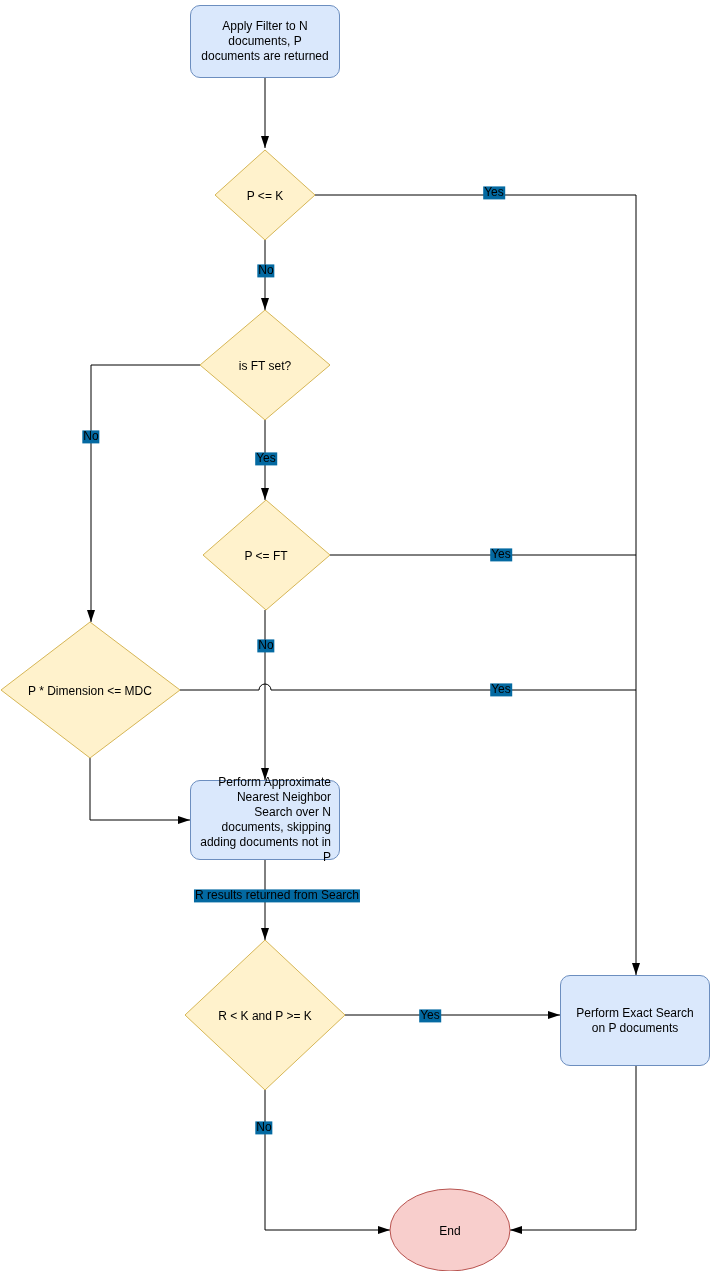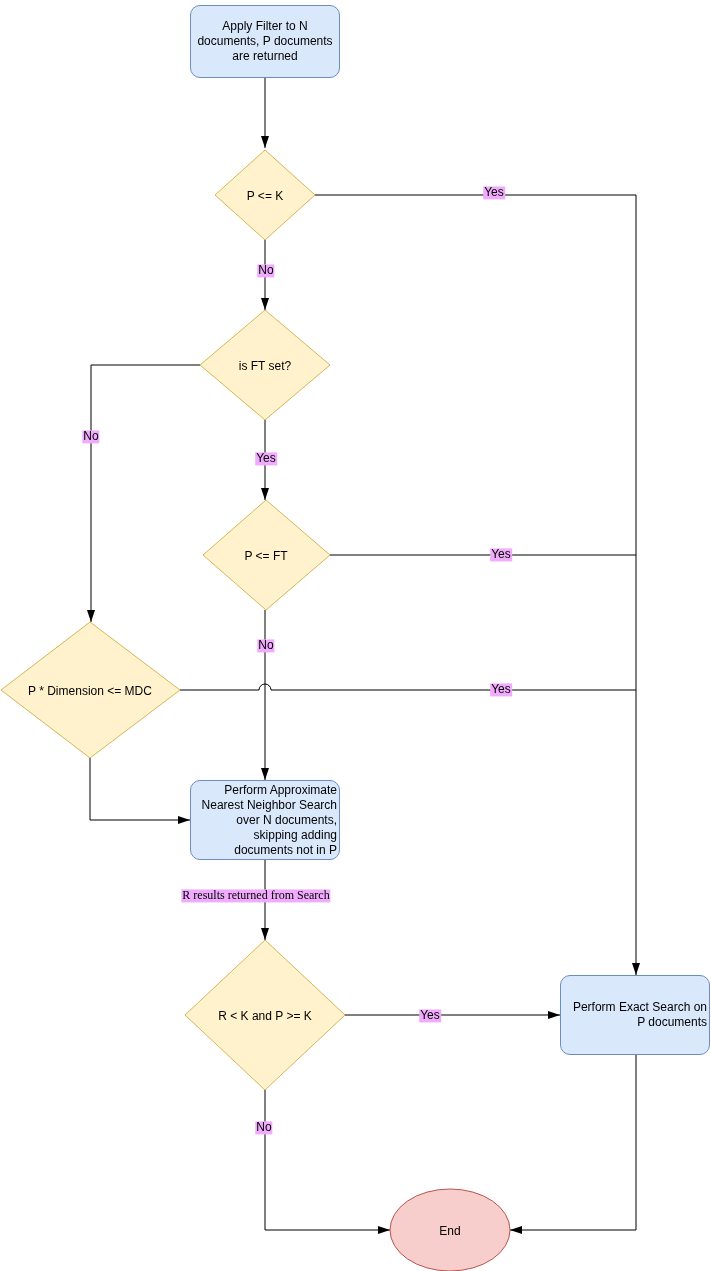--- a/index.html
+++ b/index.html
@@ -11,31 +11,31 @@
     color:#000;
     overflow:hidden;
   }
   #edges{position:absolute;left:0;top:0;}
   .node{
     position:absolute;
     display:flex;align-items:center;justify-content:center;
     text-align:center;
     font-size:12px;line-height:1.25;
     box-sizing:border-box;
-    padding:2px 2px;
+    padding:2px 8px;
   }
   .process{
     background:#dae8fc;
     border:1px solid #6c8ebf;
     border-radius:10px;
   }
   .edge-label{
     position:absolute;
     transform:translate(-50%,-50%);
-    background:#f0abfc;
+    background:#0369a1;
     font-size:12px;
     line-height:1.1;
     padding:0 1px;
     white-space:nowrap;
   }
   svg text{
     font-family:"Liberation Sans", sans-serif;
     font-size:12px;
     fill:#000;
   }
@@ -102,28 +102,28 @@
   </svg>
 
   <div class="node process" style="left:190px;top:5px;width:150px;height:73px;">
     <span>Apply Filter to N documents, P documents are returned</span>
   </div>
 
   <div class="node process" style="left:190px;top:780px;width:150px;height:80px;text-align:right;">
     <span>Perform Approximate Nearest Neighbor Search over N documents, skipping adding documents not in P</span>
   </div>
 
-  <div class="node process" style="left:560px;top:975px;width:150px;height:80px;text-align:right;">
+  <div class="node process" style="left:560px;top:975px;width:150px;height:91px;">
     <span>Perform Exact Search on P documents</span>
   </div>
 
   <span class="edge-label" style="left:494px;top:193px;">Yes</span>
   <span class="edge-label" style="left:266px;top:271px;">No</span>
   <span class="edge-label" style="left:91px;top:437px;">No</span>
   <span class="edge-label" style="left:266px;top:459px;">Yes</span>
   <span class="edge-label" style="left:501px;top:555px;">Yes</span>
   <span class="edge-label" style="left:266px;top:646px;">No</span>
   <span class="edge-label" style="left:501px;top:690px;">Yes</span>
-  <span class="edge-label" style="left:256px;top:896px;font-family:Liberation Serif, serif;">R results returned from Search</span>
+  <span class="edge-label" style="left:277px;top:896px;">R results returned from Search</span>
   <span class="edge-label" style="left:430px;top:1016px;">Yes</span>
   <span class="edge-label" style="left:264px;top:1128px;">No</span>
 
 </div>
 
 </body></html>

